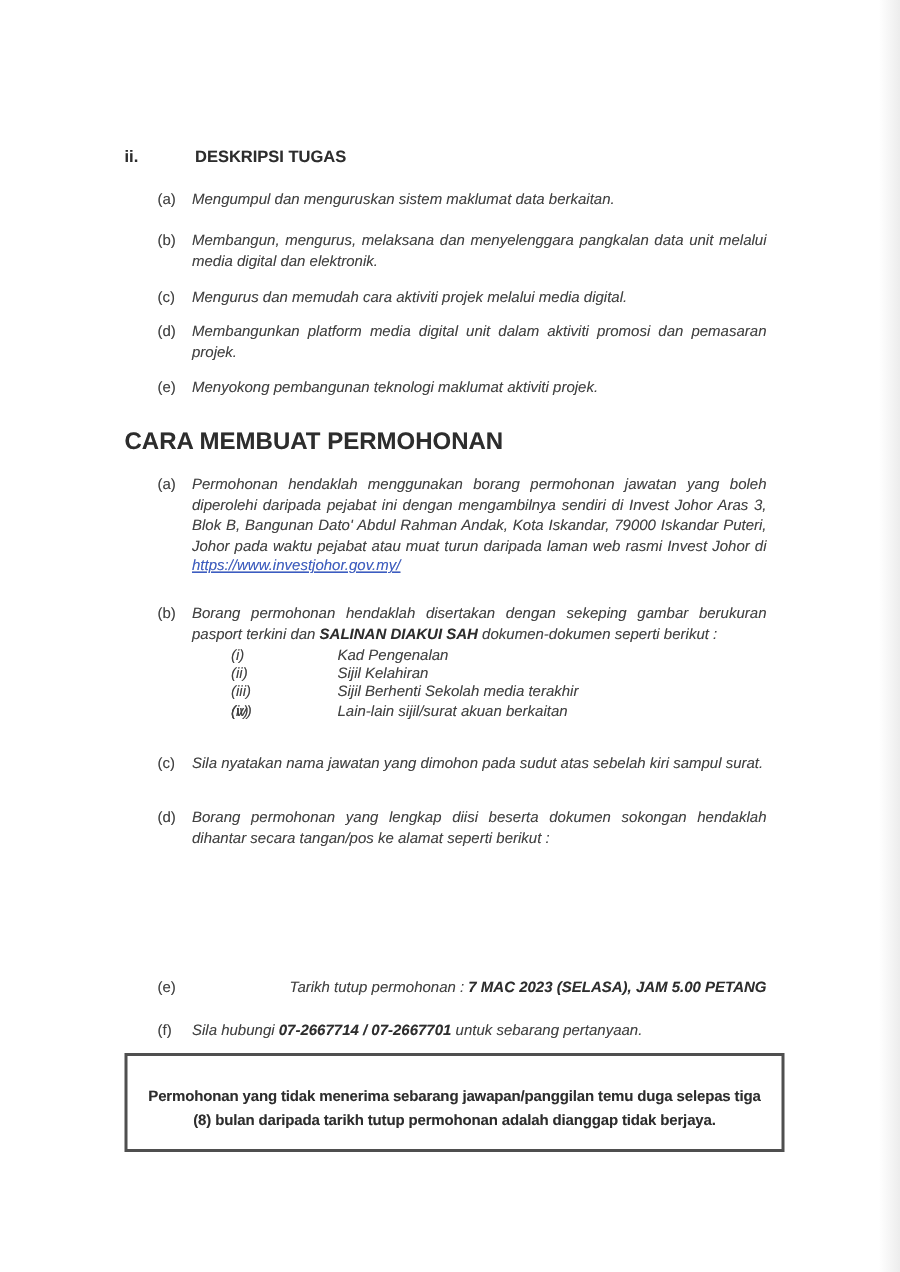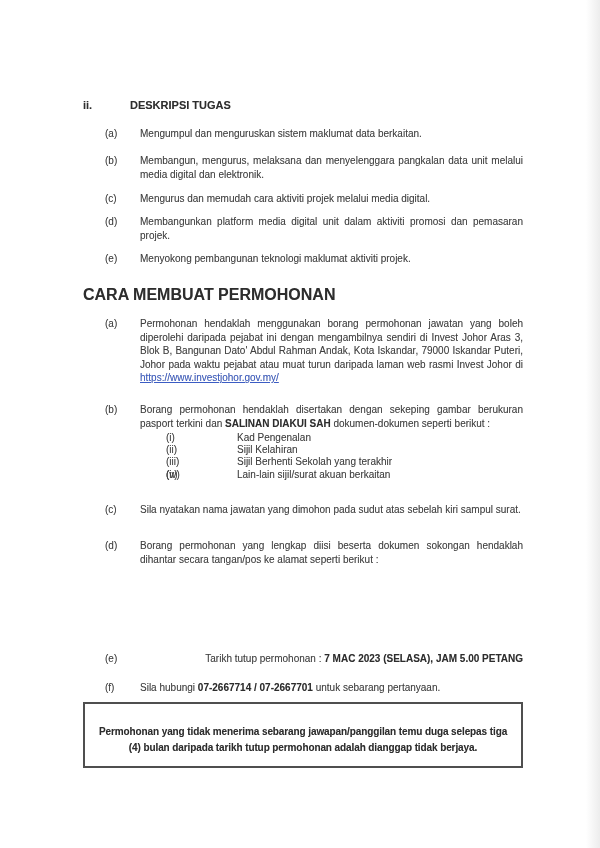--- a/index.html
+++ b/index.html
@@ -20,21 +20,21 @@
     background:linear-gradient(to right, rgba(255,255,255,0), rgba(170,170,170,0.22));
     pointer-events:none;
   }
   .h1 { position:absolute; left:83px; top:99px; width:360px;
         font-weight:bold; font-size:11px; color:#2d2d2d; }
   .h1 .h1title { position:absolute; left:30px; top:0; white-space:nowrap;padding-left:17px; }
   .h2 { position:absolute; left:83px; top:288px;
         font-weight:bold; font-size:16px; color:#2d2d2d; white-space:nowrap; }
   .row { position:absolute; left:105px; width:418px; }
   .row .lbl { position:absolute; left:0; top:0; }
-  .row .txt { margin-left:35px; width:383px; text-align:justify; }
+  .row .txt { margin-left:23px; width:383px; text-align:justify;font-style:italic; }
   b, .bold { font-weight:bold; color:#2d2d2d; }
   .link { color:#3b5cc4; text-decoration:underline; cursor:pointer; }
   .docs { margin-left:26px; margin-top:2px; line-height:12.2px; }
   .drow { position:relative; }
   .dnum { position:absolute; left:0; top:0; }
   .dtx  { margin-left:71px; }
   .address { position:absolute; left:154px; top:577px;
              font-weight:bold; color:#2d2d2d; line-height:14px; white-space:nowrap; }
   .notice-box {
     position:absolute; left:83px; top:702px; width:440px; height:66px;
@@ -94,21 +94,21 @@
         <div class="drow">
           <span class="dnum">(i)</span>
           <div class="dtx">Kad Pengenalan</div>
         </div>
         <div class="drow">
           <span class="dnum">(ii)</span>
           <div class="dtx">Sijil Kelahiran</div>
         </div>
         <div class="drow">
           <span class="dnum">(iii)</span>
-          <div class="dtx">Sijil Berhenti Sekolah yang terakhir</div>
+          <div class="dtx">Sijil Berhenti Sekolah media terakhir</div>
         </div>
         <div class="drow">
           <span class="dnum">(iv)</span>
         </div>
         <div class="drow">
           <span class="dnum">(v)</span>
           <div class="dtx">Lain-lain sijil/surat akuan berkaitan</div>
         </div>
       </div>
     </div>
@@ -133,17 +133,17 @@
   </div>
 
   <div class="row" style="top:681px">
     <span class="lbl">(f)</span>
     <div class="txt" style="text-align:left; white-space:nowrap;">
       <span>Sila hubungi </span><b>07-2667714 / 07-2667701</b><span> untuk sebarang pertanyaan.</span>
     </div>
   </div>
 
   <div class="notice-box">
-    <span>Permohonan yang tidak menerima sebarang jawapan/panggilan temu duga selepas tiga (4) bulan daripada tarikh tutup permohonan adalah dianggap tidak berjaya.</span>
+    <span>Permohonan yang tidak menerima sebarang jawapan/panggilan temu duga selepas tiga (8) bulan daripada tarikh tutup permohonan adalah dianggap tidak berjaya.</span>
   </div>
 
   <div class="scan-edge"></div>
 </div>
 
 </body></html>

